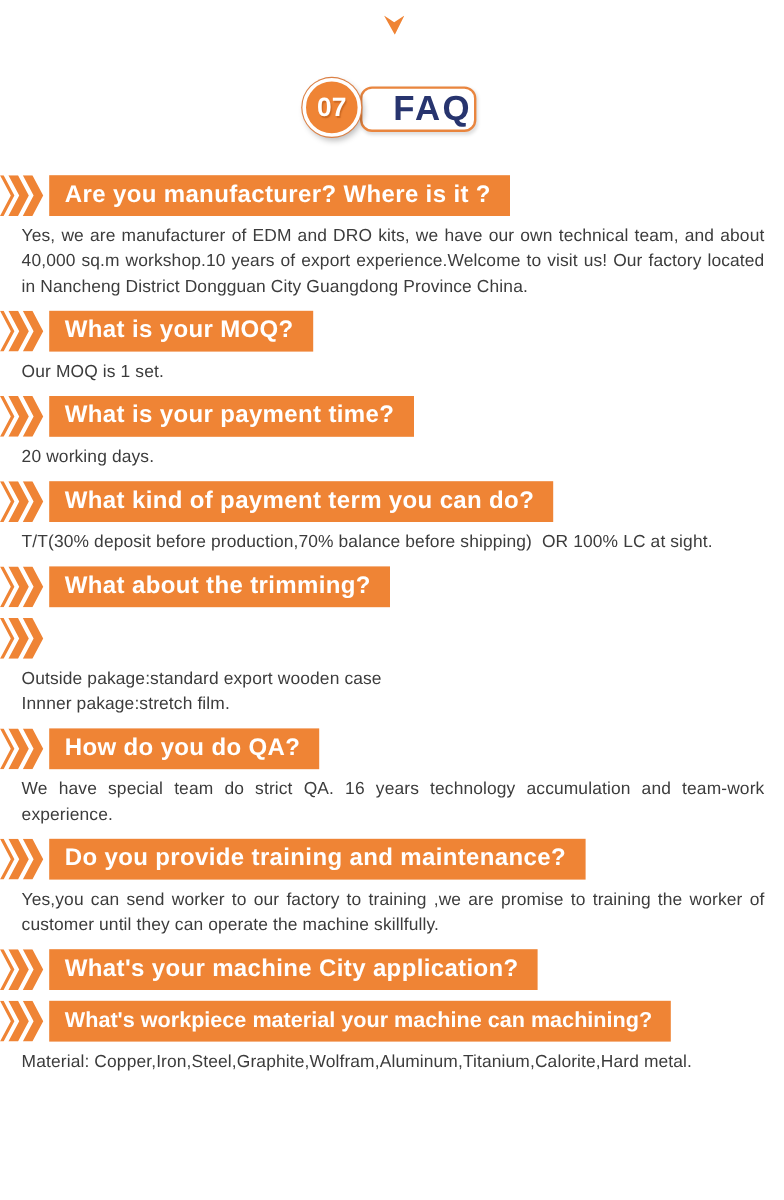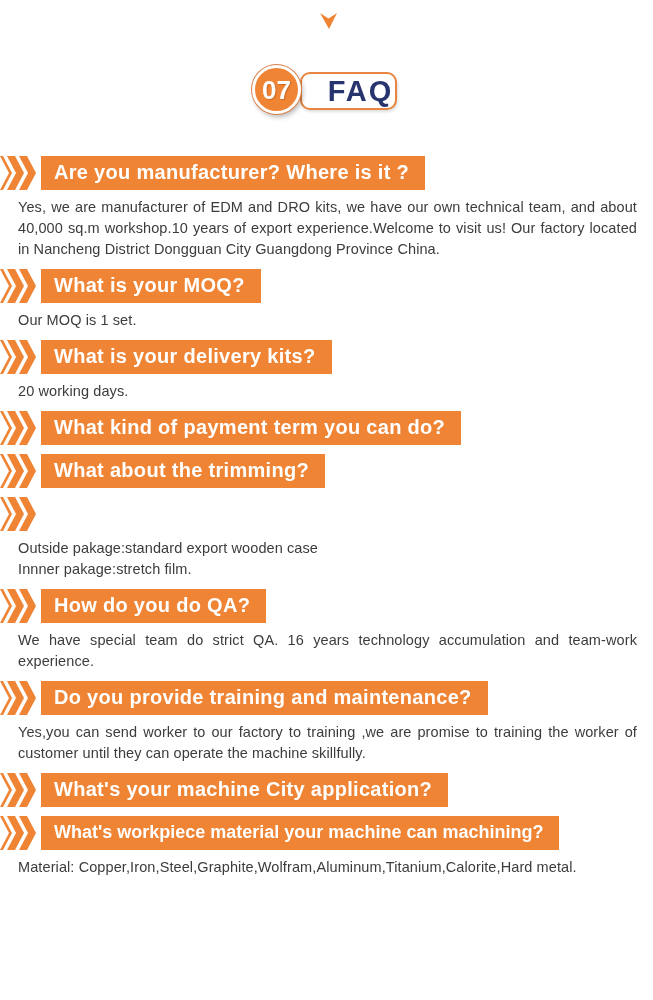--- a/index.html
+++ b/index.html
@@ -52,27 +52,27 @@
     background: #ef8435;
     border: 3px solid #ffffff;
     border-radius: 50%;
     box-shadow: 0 0 0 1px #db8045, 2px 3px 5px rgba(0,0,0,0.28);
     display: flex; align-items: center; justify-content: center;
     z-index: 2;
   }
   .badge-number {
     color: #ffffff;
     font-weight: bold;
-    font-size: 26px;
+    font-size: 22px;
     line-height: 1;
     text-shadow: 1px 1px 1px rgba(160,70,10,0.45);
   }
 
   
-  .faq-list { margin-top: 43px; }
+  .faq-list { margin-top: 33px; }
   .faq-item { margin-bottom: 9px; }
   .faq-header {
     display: flex;
     align-items: stretch;
     height: 34px;
   }
   .chev { width: 38px; height: 34px; flex: none; }
   .faq-bar {
     margin-left: 3px;
     background: #ef8435;
@@ -153,37 +153,38 @@
     </div>
 
     <div class="faq-item">
       <div class="faq-header">
         <svg class="chev" viewBox="0 0 38 34">
           <polygon points="0,0 3,0 12,17 3,34 0,34 9,17" fill="#ef8435"></polygon>
           <polygon points="7,0 15,0 24,17 15,34 7,34 16,17" fill="#ef8435"></polygon>
           <polygon points="19,0 27,0 36,17 27,34 19,34 28,17" fill="#ef8435"></polygon>
         </svg>
         <div class="faq-bar">
-          <span>What is your delivery kits?</span>
+          <span>What is your payment time?</span>
         </div>
       </div>
       <p class="faq-answer">20 working days.</p>
     </div>
 
     <div class="faq-item">
       <div class="faq-header">
         <svg class="chev" viewBox="0 0 38 34">
           <polygon points="0,0 3,0 12,17 3,34 0,34 9,17" fill="#ef8435"></polygon>
           <polygon points="7,0 15,0 24,17 15,34 7,34 16,17" fill="#ef8435"></polygon>
           <polygon points="19,0 27,0 36,17 27,34 19,34 28,17" fill="#ef8435"></polygon>
         </svg>
         <div class="faq-bar">
           <span>What kind of payment term you can do?</span>
         </div>
       </div>
+      <p class="faq-answer">T/T(30% deposit before production,70% balance before shipping)&nbsp; OR 100% LC at sight.</p>
     </div>
 
     <div class="faq-item">
       <div class="faq-header">
         <svg class="chev" viewBox="0 0 38 34">
           <polygon points="0,0 3,0 12,17 3,34 0,34 9,17" fill="#ef8435"></polygon>
           <polygon points="7,0 15,0 24,17 15,34 7,34 16,17" fill="#ef8435"></polygon>
           <polygon points="19,0 27,0 36,17 27,34 19,34 28,17" fill="#ef8435"></polygon>
         </svg>
         <div class="faq-bar">

